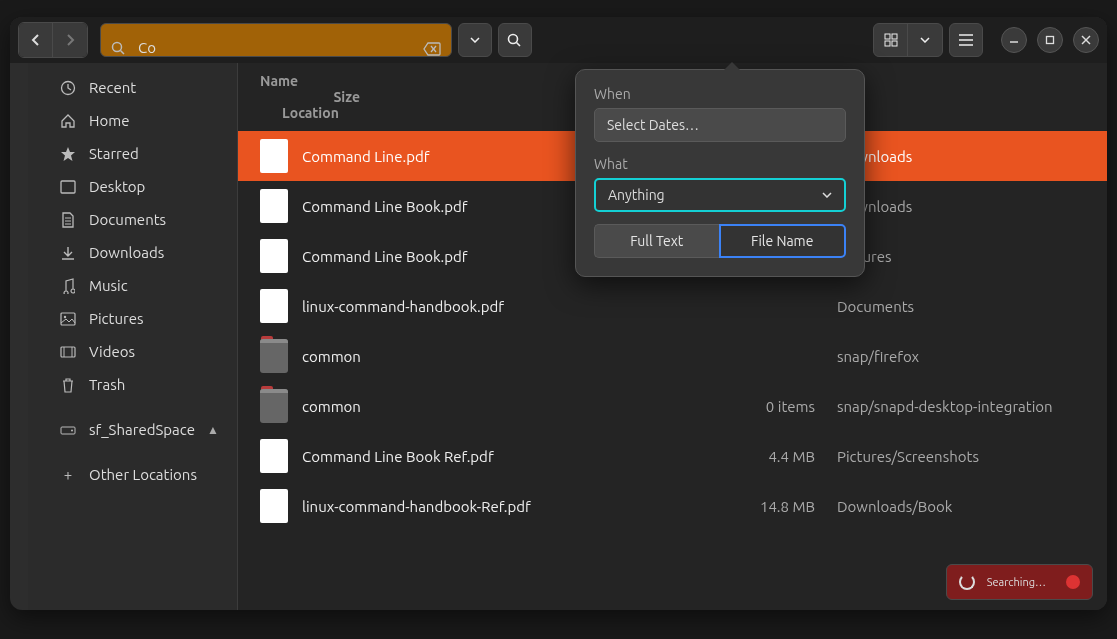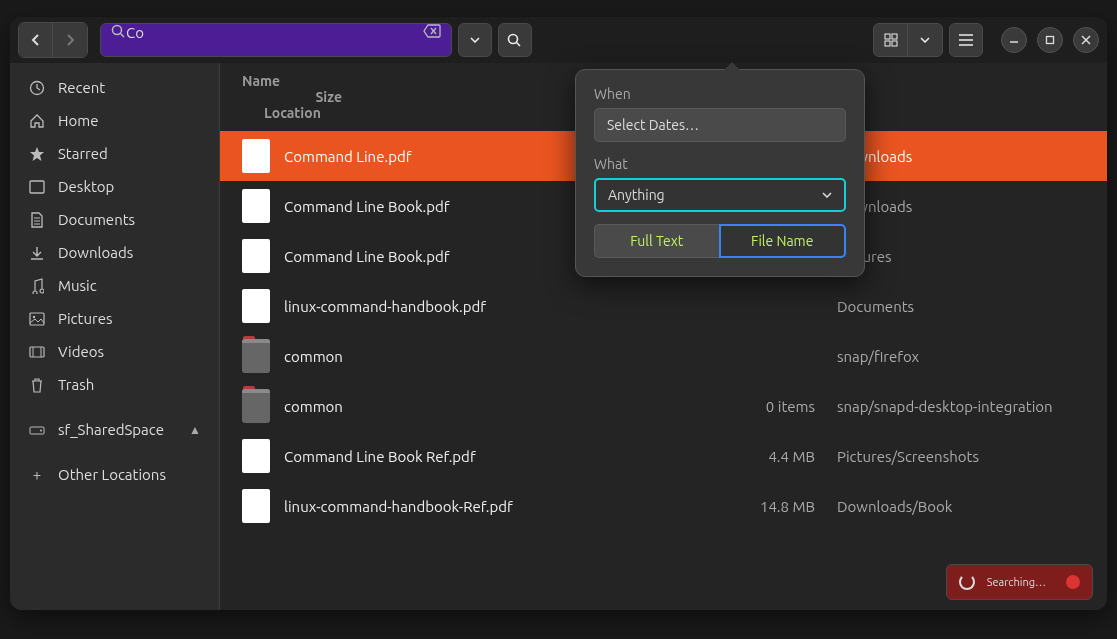--- a/index.html
+++ b/index.html
@@ -2,31 +2,31 @@
 <html><head>
 <meta charset="utf-8">
 <style>
 * { margin: 0; padding: 0; box-sizing: border-box; font-family: Ubuntu, "Segoe UI", sans-serif; }
 body { background: #1a1a1a; width: 1117px; height: 639px; overflow: hidden; }
 .window { width: 1097px; height: 593px; margin: 17px auto 0; background: #2d2d2d; border-radius: 12px; overflow: hidden; position: relative; box-shadow: 0 8px 24px rgba(0,0,0,.5); }
 .titlebar { height: 46px; background: #1e1e1e; display: flex; align-items: center; padding: 0 8px; gap: 6px; }
 .nav-group { display: flex; border: 1px solid #4a4a4a; border-radius: 6px; overflow: hidden; }
 .nav-btn { width: 34px; height: 34px; background: #3a3a3a; display: flex; align-items: center; justify-content: center; cursor: pointer; }
 .nav-btn:first-child { border-right: 1px solid #4a4a4a; }
-.searchbar { flex: 1; height: 34px; background: #4c1d95; border: 1px solid #4a4a4a; border-radius: 6px; display: flex; align-items: flex-start; padding: 0 10px; margin-left: 6px; gap: 0; }
+.searchbar { flex: 1; height: 34px; background: #a16207; border: 1px solid #4a4a4a; border-radius: 6px; display: flex; align-items: flex-end; padding: 0 10px; margin-left: 6px; gap: 12px; }
 .searchbar input { flex: 1; background: transparent; border: none; color: #ddd; font-size: 15px; outline: none; }
 .clear-x { color: #aaa; cursor: pointer; }
 .icon-btn { width: 34px; height: 34px; background: #3a3a3a; border: 1px solid #4a4a4a; border-radius: 6px; display: flex; align-items: center; justify-content: center; color: #eee; cursor: pointer; }
 .view-group { display: flex; border: 1px solid #4a4a4a; border-radius: 6px; overflow: hidden; background: #3a3a3a; }
 .view-group .seg { width: 34px; height: 32px; display: flex; align-items: center; justify-content: center; border-right: 1px solid #4a4a4a; cursor: pointer; }
 .view-group .seg:last-child { border-right: none; }
 .win-controls { display: flex; gap: 10px; margin-left: 12px; }
 .win-btn { width: 26px; height: 26px; border-radius: 50%; background: #3a3a3a; border: 1px solid #555; display: flex; align-items: center; justify-content: center; color: #ddd; font-size: 12px; cursor: pointer; }
 .body { display: flex; height: calc(100% - 46px); }
-.sidebar { width: 210px; background: #2b2b2b; border-right: 1px solid #3c3c3c; padding: 8px 0; display: flex; flex-direction: column; }
+.sidebar { width: 210px; background: #2b2b2b; border-right: 1px solid #3c3c3c; padding: 8px 13px; display: flex; flex-direction: column; margin-left: 18px; }
 .side-item { display: flex; align-items: center; gap: 12px; padding: 8px 18px; color: #ddd; font-size: 15px; cursor: pointer; }
 .side-item .ico { width: 18px; display: flex; justify-content: center; color: #bbb; }
 .side-item.mounted { justify-content: space-between; }
 .side-item .eject { font-size: 12px; color: #aaa; }
 .side-sep { height: 12px; }
 .main { flex: 1; background: #242424; display: flex; flex-direction: column; position: relative; }
 .col-head { display: flex; padding: 10px 22px 10px 22px; color: #999; font-weight: 600; font-size: 14px; background: #242424; flex-direction: column; }
 .col-head .c-name { flex: 1; }
 .col-head .c-size { width: 100px; text-align: right; }
 .col-head .c-loc { width: 270px; padding-left: 22px; }
@@ -41,21 +41,21 @@
 .row .c-size { width: 100px; text-align: right; color: #aaa; }
 .row.selected .c-size { color: #f5d0c0; }
 .row .c-loc { width: 270px; padding-left: 22px; color: #aaa; }
 .row.selected .c-loc { color: #fff; }
 .popover { position: absolute; top: 52px; left: 565px; width: 290px; background: #383838; border: 1px solid #555; border-radius: 10px; padding: 16px 18px 18px; color: #ddd; box-shadow: 0 8px 28px rgba(0,0,0,.6); }
 .popover::before { content:""; position:absolute; top:-8px; left:148px; width:0; height:0; border-left:8px solid transparent; border-right:8px solid transparent; border-bottom:8px solid #383838; }
 .popover .lbl { color: #aaa; font-size: 14px; margin-bottom: 6px; }
 .popover .btn-wide { width: 100%; height: 34px; background: #4a4a4a; border: 1px solid #5a5a5a; border-radius: 5px; color: #ddd; text-align: left; padding: 0 12px; font-size: 14px; cursor: pointer; display: flex; align-items: center; justify-content: space-between; }
 .popover .sel { border: 2px solid #14d0d4; background: #333; }
 .popover .btn-row { display: flex; gap: 0; margin-top: 12px; }
-.popover .btn-half { flex: 1; height: 34px; background: #4a4a4a; border: 1px solid #5a5a5a; color: #bef264; font-size: 14px; cursor: pointer; display: flex; align-items: center; justify-content: center; }
+.popover .btn-half { flex: 1; height: 34px; background: #4a4a4a; border: 1px solid #5a5a5a; color: #e5e5e5; font-size: 14px; cursor: pointer; display: flex; align-items: center; justify-content: center; }
 .popover .btn-half:first-child { border-radius: 5px 0 0 5px; border-right: none; }
 .popover .btn-half:last-child { border-radius: 0 5px 5px 0; border: 2px solid #3b82f6; background: #333; }
 .status { position: absolute; bottom: 10px; right: 14px; height: 36px; background: #7f1d1d; border: 1px solid #4a4a4a; border-radius: 6px; display: flex; align-items: center; gap: 12px; padding: 0 12px; color: #ddd; font-size: 11px; }
 .status .spin { width: 16px; height: 16px; border: 2px solid #ddd; border-top-color: transparent; border-radius: 50%; }
 .status .rec { width: 14px; height: 14px; background: #d33; border-radius: 50%; margin-left: 8px; }
 svg { display: block; }
 </style>
 </head>
 <body>
 

